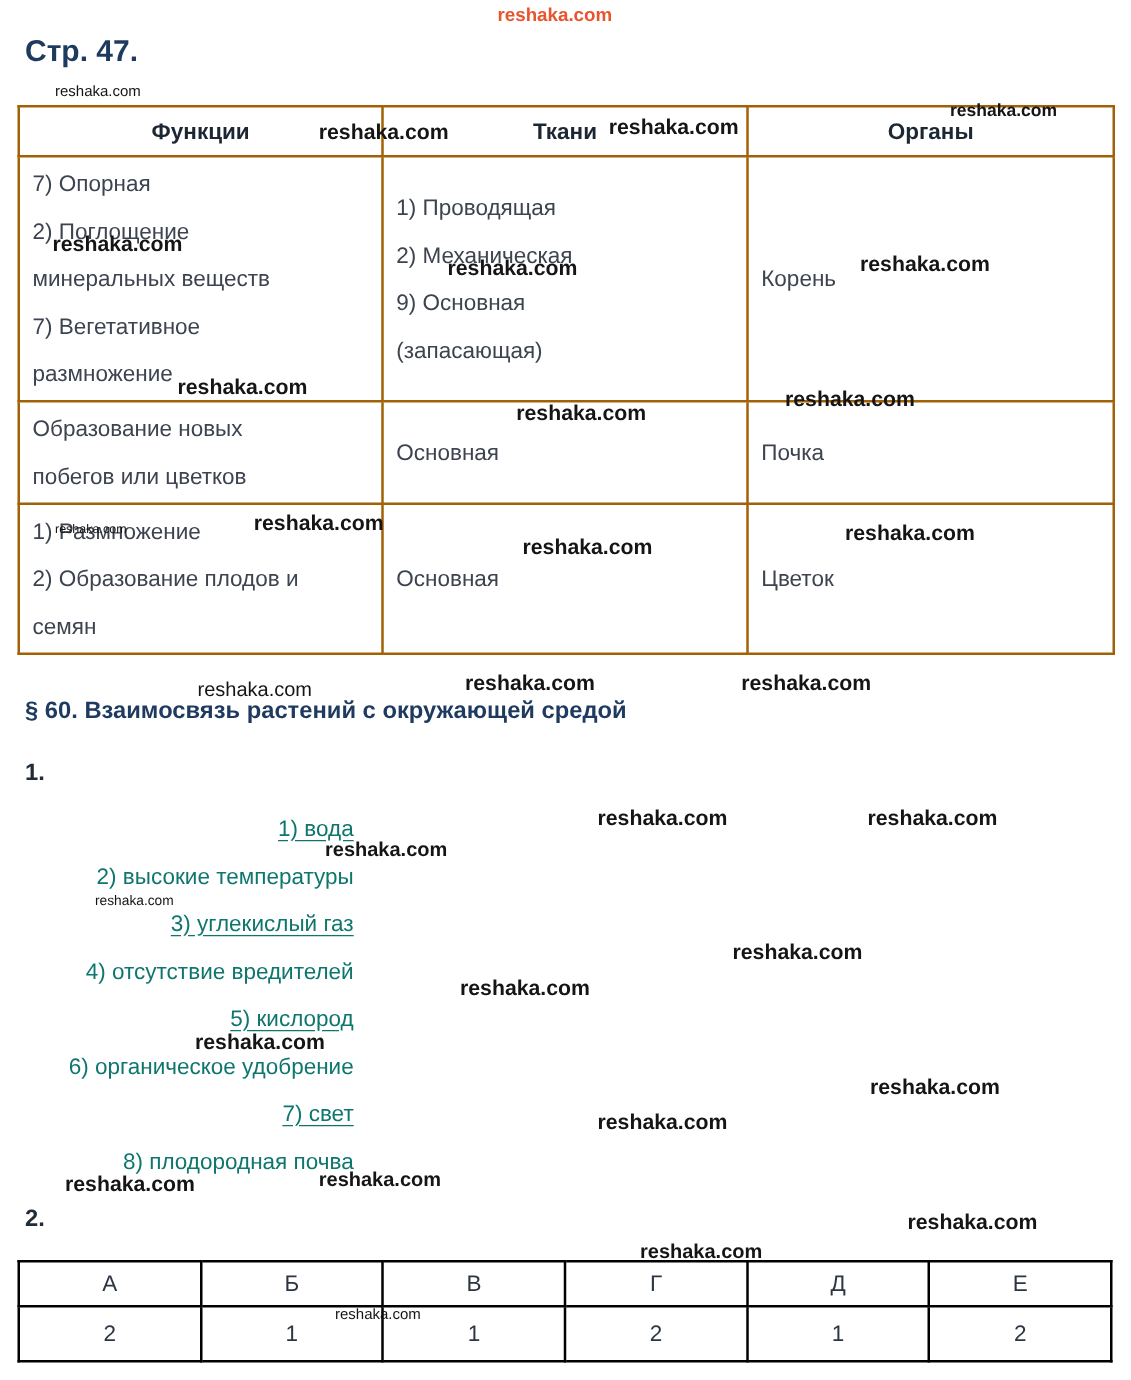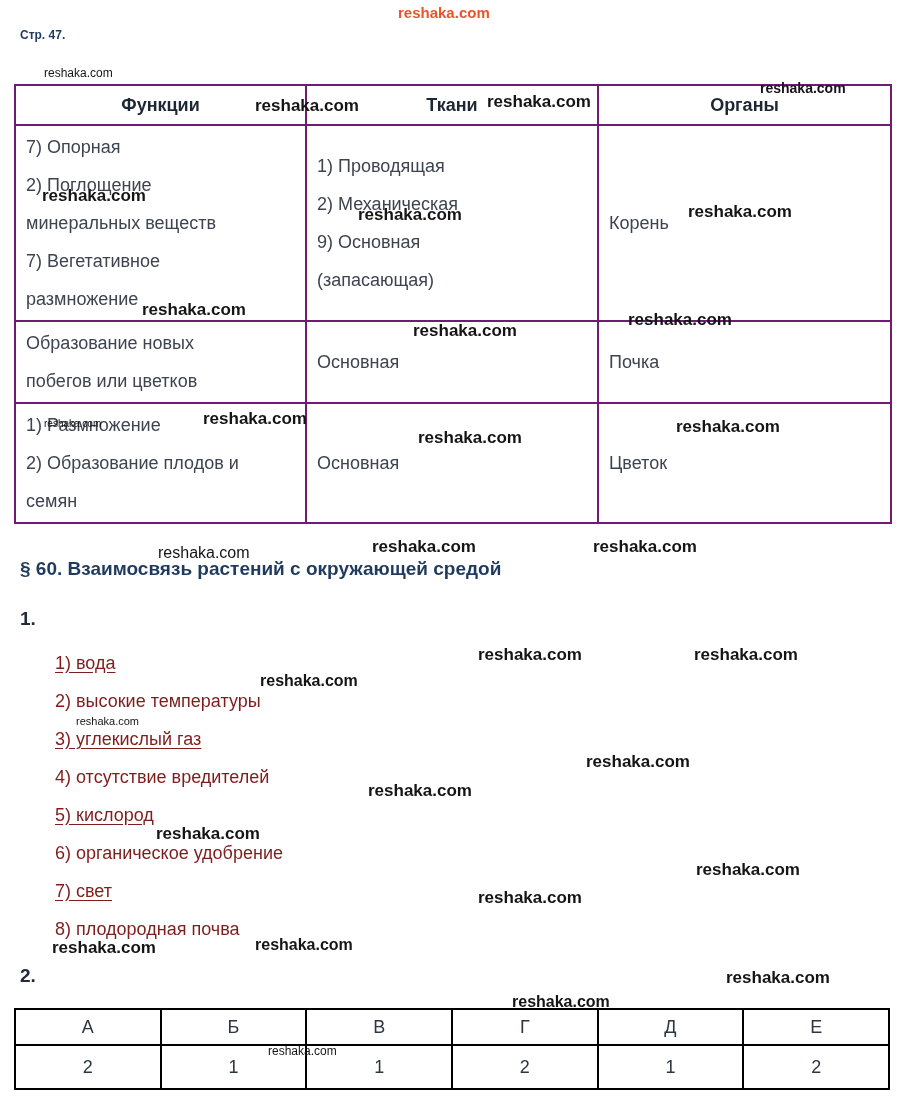--- a/index.html
+++ b/index.html
@@ -7,29 +7,29 @@
     position:relative;
     width:905px;height:1104px;
     background:#ffffff;
     font-family:"Liberation Sans", sans-serif;
     color:#3d4450;
     overflow:hidden;
   }
   .abs{position:absolute;}
   .page-title{
     left:20px;top:28px;
-    font-size:12px;font-weight:700;color:#1f3a5f;
+    font-size:24px;font-weight:700;color:#1f3a5f;
   }
   
   table.t1{
     position:absolute;left:14px;top:84px;
     width:876px;border-collapse:collapse;table-layout:fixed;
   }
   table.t1 th, table.t1 td{
-    border:2px solid #701a75;
+    border:2px solid #a16207;
     font-size:18px;
     vertical-align:middle;
     padding:2px 10px;
   }
   table.t1 th{
     height:34px;font-weight:700;text-align:center;color:#1d2733;font-size:18px;
   }
   table.t1 td{line-height:38px;color:#3d4450;}
   tr.r1 td{height:184px;}
   tr.r2 td{height:72px;}
@@ -40,21 +40,21 @@
     left:20px;top:558px;
     font-size:19px;font-weight:700;color:#1f3a5f;
   }
   .task-label{
     font-size:19px;font-weight:700;color:#222c38;
   }
   .task1-label{left:20px;top:608px;}
   .task2-label{left:20px;top:965px;}
   .answer-list{
     left:55px;top:644px;
-    font-size:18px;color:#7f1d1d;
+    font-size:18px;color:#0f766e;text-align:right;
   }
   .answer-list .item{line-height:38px;}
   .answer-list .u{text-decoration:underline;text-underline-offset:3px;}
   
   table.t2{
     position:absolute;left:14px;top:1008px;
     width:876px;border-collapse:collapse;table-layout:fixed;
   }
   table.t2 th, table.t2 td{
     border:2px solid #000;text-align:center;color:#2c3642;

